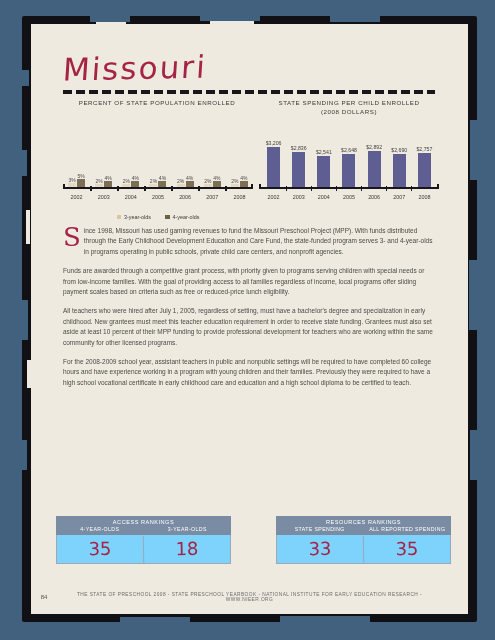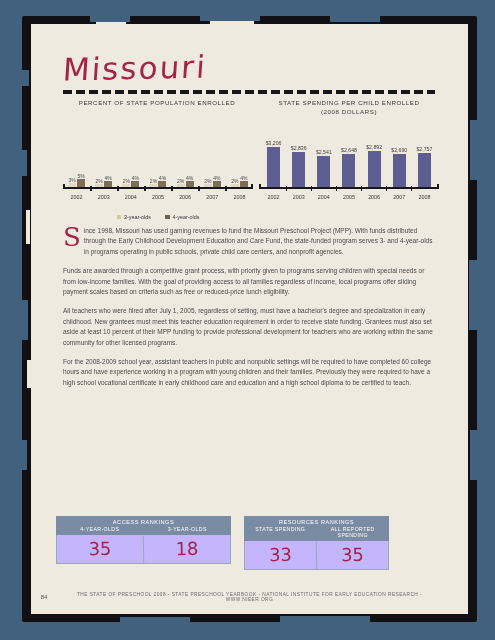--- a/index.html
+++ b/index.html
@@ -249,21 +249,21 @@
     line-height: 20px;
     color: #a52347;
     padding-right: 3px;
     padding-top: 1px;
     font-weight: 400;
   }
 
   
   .rank-box { position: absolute; top: 516px; }
   #rank-access    { left: 56px;  width: 175px; }
-  #rank-resources { left: 244px; width: 145px; }
+  #rank-resources { left: 276px; width: 175px; }
   .rank-head {
     background: #7a8ca3;
     color: #ffffff;
     text-align: center;
     font-size: 5.6px;
     letter-spacing: 0.5px;
     padding: 3px 0 1px;
   }
   .rank-subhead {
     display: flex;
@@ -272,21 +272,21 @@
   }
   .rank-subhead span {
     flex: 1 1 0;
     text-align: center;
     color: #ffffff;
     font-size: 5.2px;
     letter-spacing: 0.4px;
   }
   .rank-vals {
     display: flex;
-    background: #c4b5fd;
+    background: #7dd3fc;
     border: 1px solid #9aa8ba;
     border-top: none;
   }
   .rank-vals div {
     flex: 1 1 0;
     text-align: center;
     font-family: "DejaVu Sans", sans-serif;
     font-size: 18px;
     color: #a52347;
     padding: 3px 0 4px;

